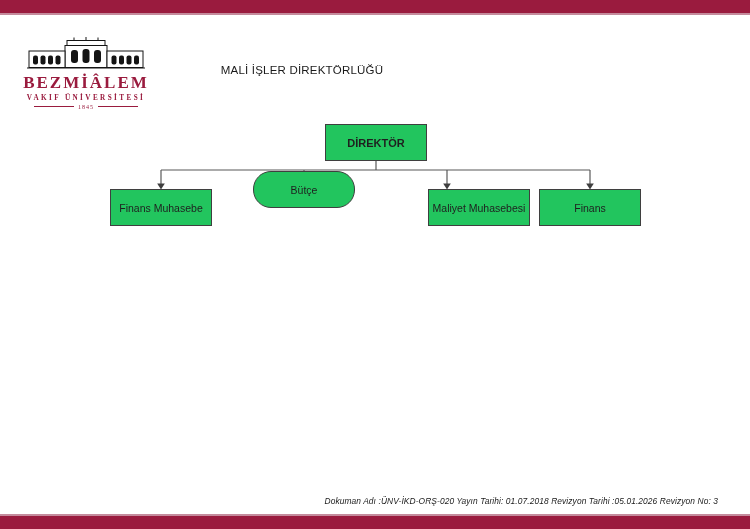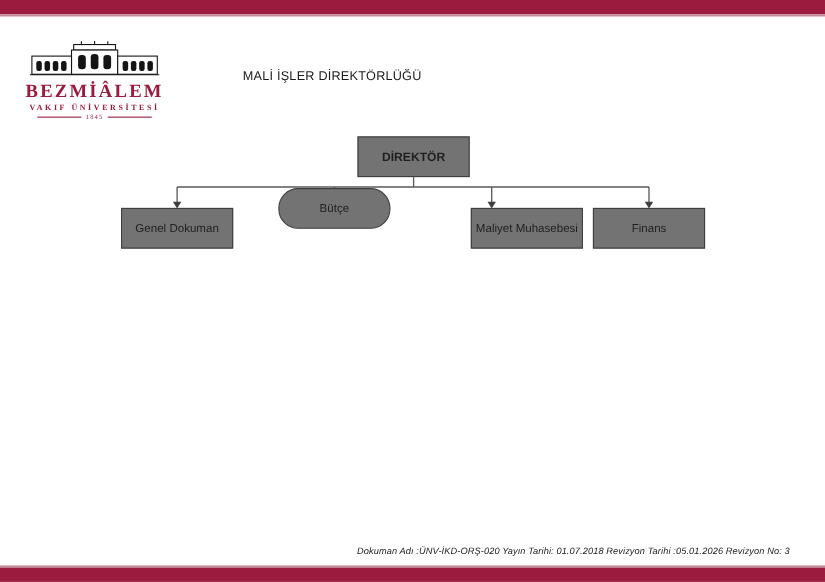--- a/index.html
+++ b/index.html
@@ -31,21 +31,21 @@
 
   
   .page-title{
     position:absolute;left:0;top:64px;width:604px;text-align:center;
     font-size:11.5px;color:#1a1a1a;letter-spacing:0.2px;
   }
 
   
   .org-lines{position:absolute;left:0;top:0;width:750px;height:529px;pointer-events:none;}
   .org-box{
-    position:absolute;width:102px;height:37px;background:#737373;
+    position:absolute;width:102px;height:37px;background:#22c55e;
     border:1.3px solid #3f3f3f;box-sizing:border-box;
     display:flex;align-items:center;justify-content:center;
     font-size:10.5px;color:#1f1f1f;text-align:center;
   }
   .org-box.root{font-weight:700;font-size:11px;}
   #box-root{left:325px;top:124px;}
   #box-c0{left:110px;top:189px;}
   #box-c1{left:253px;top:171px;border-radius:18px;}
   #box-c2{left:396px;top:189px;margin-left:32px;}
   #box-c3{left:539px;top:189px;text-align:right;}
@@ -117,21 +117,21 @@
   </g>
   <g fill="#3f3f3f" stroke="none">
     <polygon points="157.2,183.5 164.8,183.5 161,189.5"></polygon>
     <polygon points="300.2,183.5 307.8,183.5 304,189.5"></polygon>
     <polygon points="443.2,183.5 450.8,183.5 447,189.5"></polygon>
     <polygon points="586.2,183.5 593.8,183.5 590,189.5"></polygon>
   </g>
 </svg>
 
 <div class="org-box root" id="box-root">DİREKTÖR</div>
-<div class="org-box" id="box-c0">Genel Dokuman</div>
+<div class="org-box" id="box-c0">Finans Muhasebe</div>
 <div class="org-box" id="box-c1">Bütçe</div>
 <div class="org-box" id="box-c2">Maliyet Muhasebesi</div>
 <div class="org-box" id="box-c3">Finans</div>
 
 <div class="footer-text">Dokuman Adı :ÜNV-İKD-ORŞ-020 Yayın Tarihi: 01.07.2018 Revizyon Tarihi :05.01.2026 Revizyon No: 3</div>
 
 <div class="accent-bottom"></div>
 <div class="bar-bottom"></div>
 
 </body></html>

